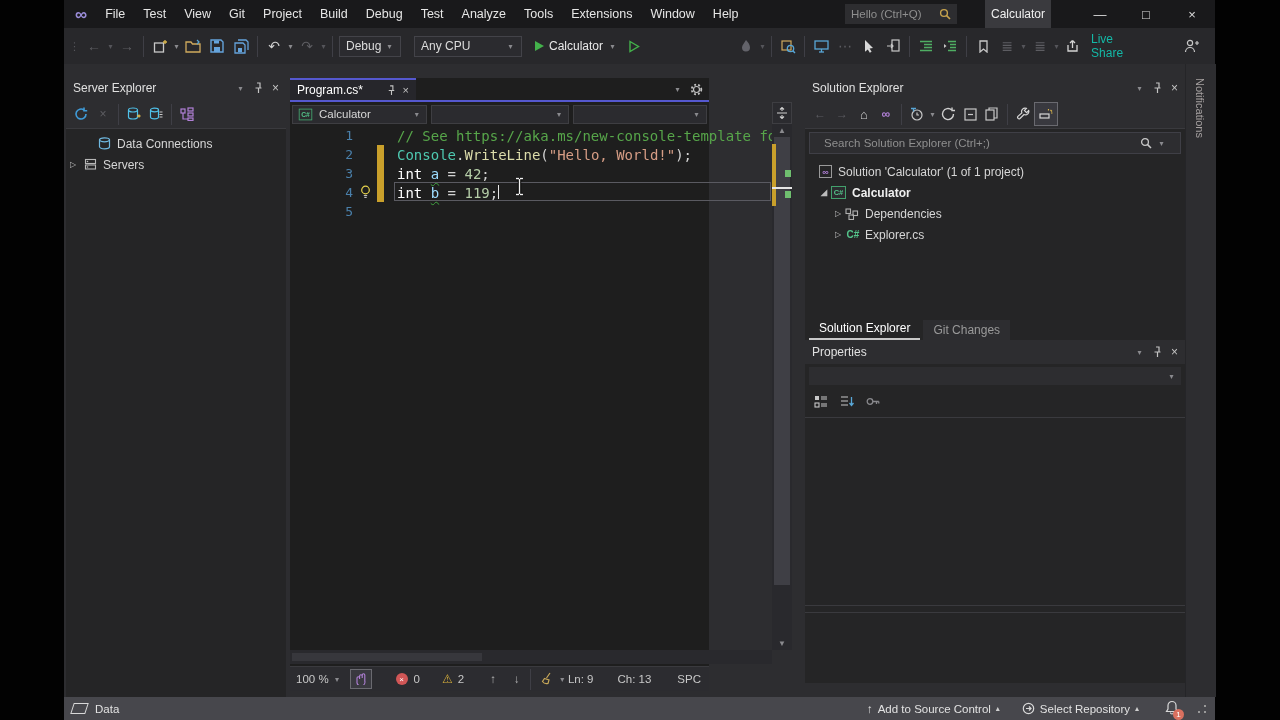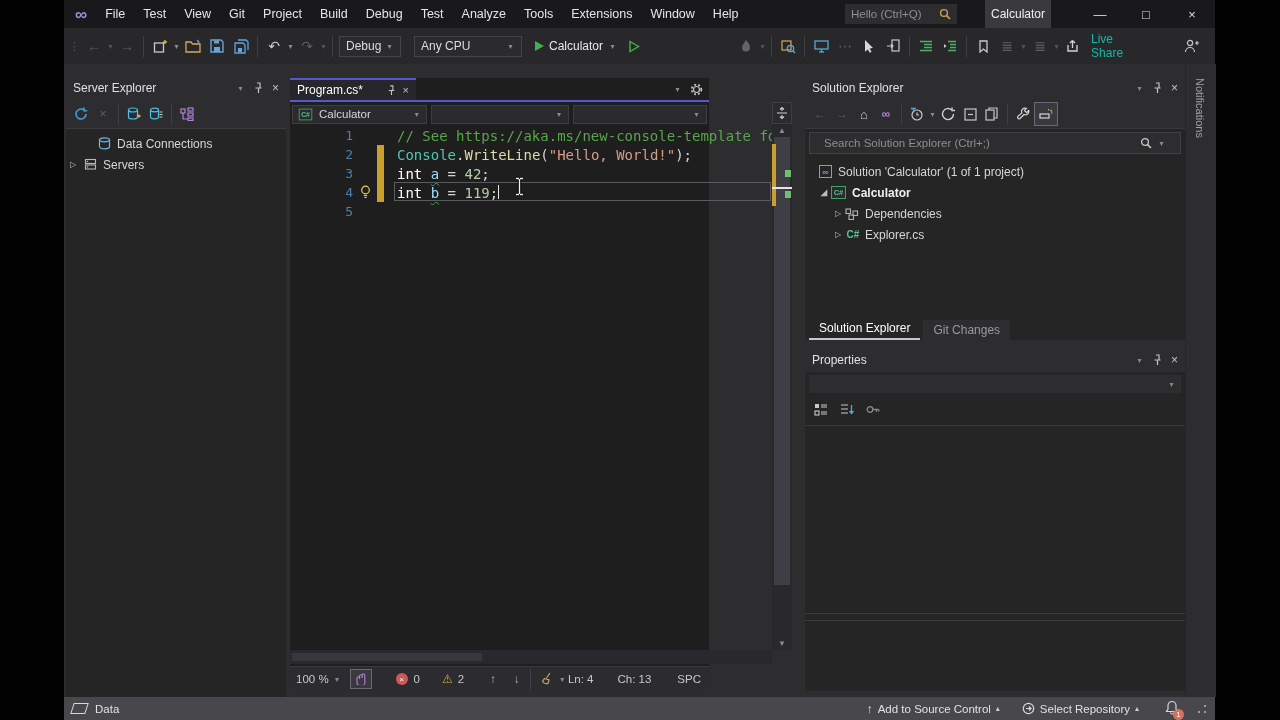--- a/index.html
+++ b/index.html
@@ -425,21 +425,21 @@
       <span style="margin-left:6px">0</span>
       <span style="margin-left:22px;color:#d9b13b;font-size:12px">⚠</span>
       <span style="margin-left:5px">2</span>
       <span style="margin-left:26px;color:#b8b8b8">↑</span>
       <span style="margin-left:18px;color:#b8b8b8">↓</span>
       <span class="sep" style="margin:0 10px"></span>
       <svg width="14" height="14" viewBox="0 0 14 14">
           <path d="M9 1 L5.5 6 M3.5 6.5 l4.5 1.5 -1 3.5 c-2 0.5 -4.5 -0.5 -5.5 -2 z" fill="none" stroke="#c8a858" stroke-width="1.2"></path>
         </svg>
       <span class="dd" style="margin-left:3px">▾</span>
-      <span style="margin-left:auto">Ln: 4</span>
+      <span style="margin-left:auto">Ln: 9</span>
       <span style="margin-left:24px">Ch: 13</span>
       <span style="margin-left:26px;margin-right:2px">SPC</span>
     </div>
   </div>
 
   <div class="panel" style="left:741px;top:76px;width:380px;height:264px">
     <div class="ptitle">
       <span>Solution Explorer</span>
       <span class="ticons">
         <span class="dd">▾</span>
@@ -530,21 +530,21 @@
         <span class="cstext" style="margin-right:4px">C#</span>
         <span>Explorer.cs</span>
       </div>
     </div>
     <div style="position:absolute;left:0;bottom:0;width:100%;height:24px;display:flex;align-items:flex-end;padding-left:4px;box-sizing:border-box;background:#252526">
       <div style="padding:3px 10px;font-size:12px;color:#ffffff;border-bottom:2px solid #c8c8c8">Solution Explorer</div>
       <div style="padding:3px 10px;font-size:12px;color:#9a9a9a;background:#2d2d30;margin-left:3px">Git Changes</div>
     </div>
   </div>
 
-  <div class="panel" style="left:741px;top:348px;width:380px;height:343px">
+  <div class="panel" style="left:741px;top:340px;width:380px;height:343px">
     <div class="ptitle">
       <span>Properties</span>
       <span class="ticons">
         <span class="dd">▾</span>
         <svg width="9" height="12" viewBox="0 0 9 12">
             <path d="M3 1 h3 v5 h1.5 M1.5 6 h6 M4.5 6 v5" fill="none" stroke="#c4c4c4" stroke-width="1.2"></path>
           </svg>
         <span style="font-size:12px">×</span>
       </span>
     </div>

